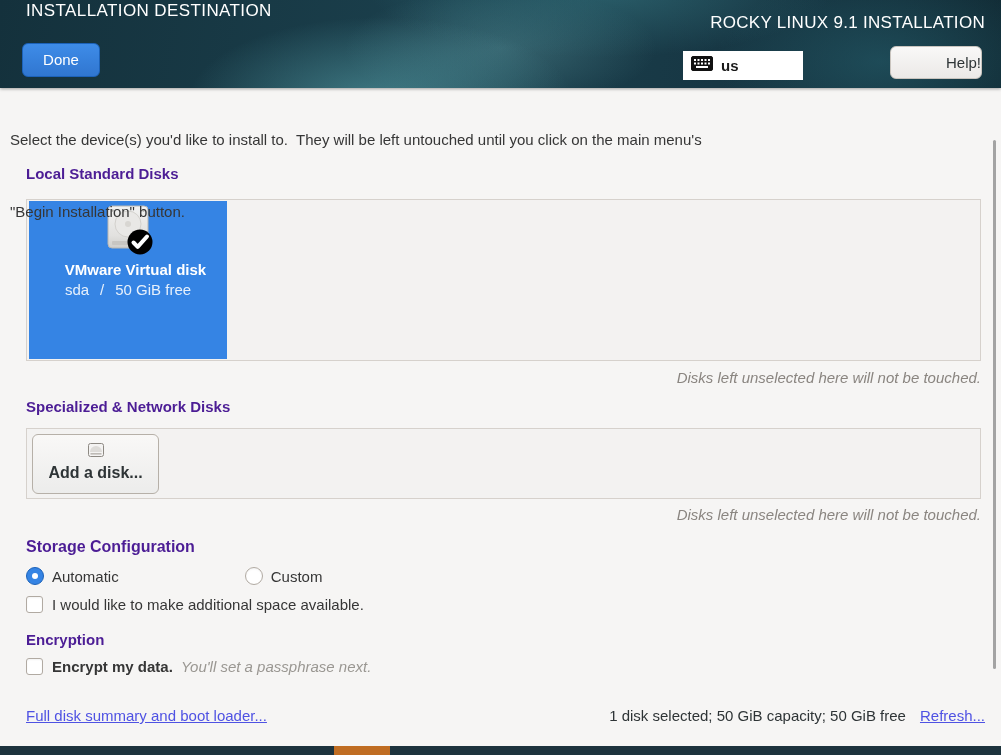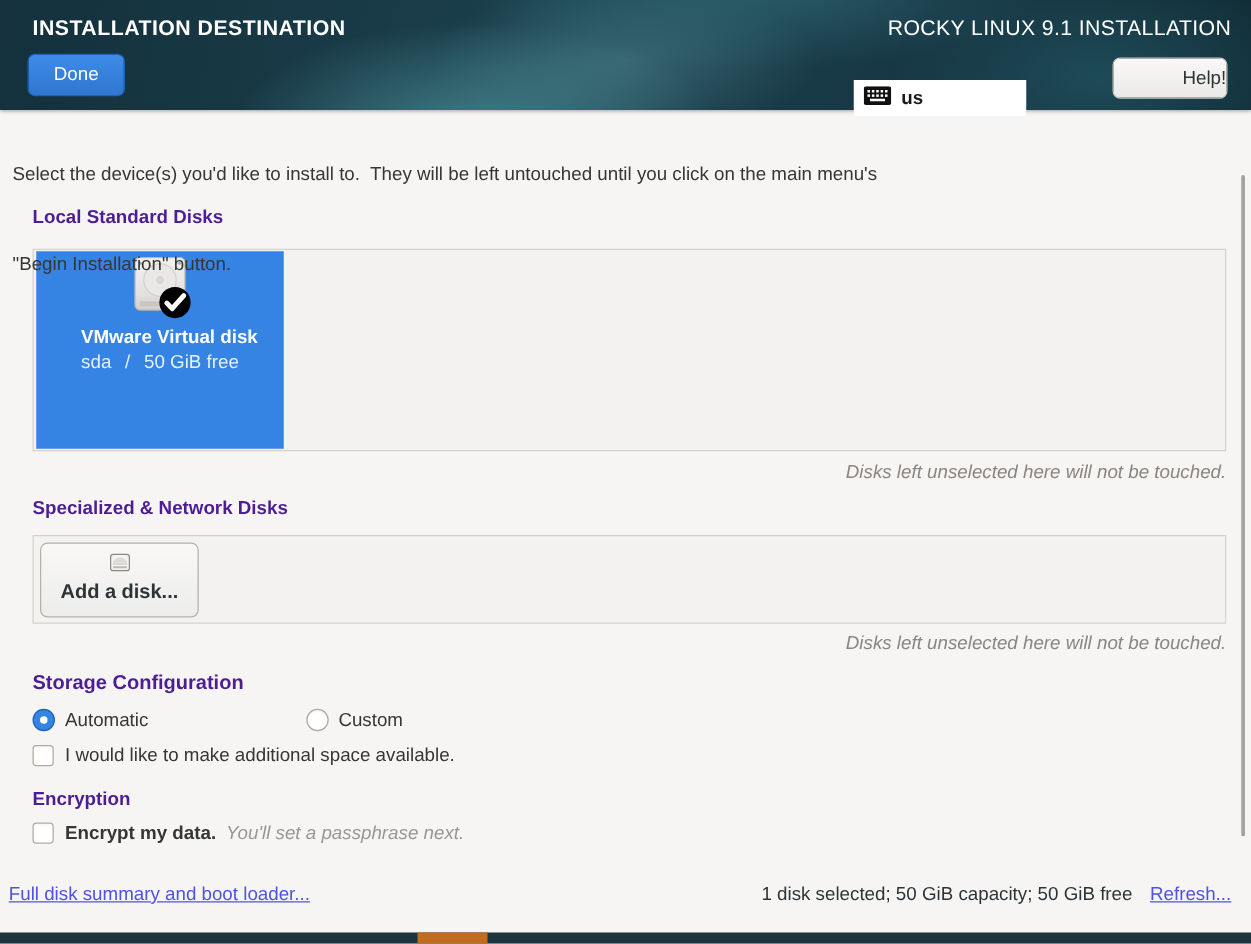--- a/index.html
+++ b/index.html
@@ -15,34 +15,34 @@
     position:absolute; top:0; left:0; width:1001px; height:88px; z-index:5;
     background:
       radial-gradient(ellipse 320px 140px at 38% 115%, rgba(96,174,182,0.55), transparent 60%),
       radial-gradient(ellipse 420px 120px at 60% -10%, rgba(70,150,160,0.38), transparent 55%),
       radial-gradient(ellipse 260px 100px at 50% 55%, rgba(120,190,196,0.30), transparent 60%),
       radial-gradient(ellipse 300px 160px at 88% 70%, rgba(38,96,110,0.55), transparent 55%),
       linear-gradient(100deg, #14313c, #1b404d 45%, #173744 72%, #122d37);
     box-shadow:0 1px 3px rgba(0,0,0,0.35);
   }
   .header-title {
-    position:absolute; left:26px; top:13px;
-    color:#ffffff; font-size:17px; font-weight:bold; letter-spacing:0.4px;
+    position:absolute; left:26px; top:1px;
+    color:#ffffff; font-size:17px; font-weight:normal; letter-spacing:0.4px;
   }
   .header-product {
     position:absolute; right:16px; top:13px;
     color:#ffffff; font-size:17px; letter-spacing:0.3px;
   }
   .done-btn {
     position:absolute; left:22px; top:43px; width:78px; height:34px;
     background:linear-gradient(#3e8ce8,#3076d0); border:1px solid #1c62b9; border-radius:6px;
     color:#ffffff; font-size:15px; text-align:center; line-height:32px; cursor:pointer;
   }
   .kbd-box {
-    position:absolute; left:683px; top:64px; width:138px; height:29px;
+    position:absolute; left:683px; top:51px; width:120px; height:29px;
     background:#ffffff; display:flex; align-items:center; gap:8px; padding-left:8px;
     cursor:pointer;
   }
   .kbd-label { font-size:15px; font-weight:bold; color:#1a1a1a; }
   .help-btn {
     position:absolute; left:890px; top:46px; width:92px; height:33px;
     background:linear-gradient(#f9f8f7,#ebe9e7); border:1px solid #c9c4be; border-radius:6px;
     font-size:15px; color:#2e3436; text-align:right; line-height:31px; cursor:pointer;
   }
   
@@ -87,21 +87,21 @@
   }
   .radio.off { background:#ffffff; border:1px solid #b1aaa2; box-shadow:inset 0 1px 2px rgba(0,0,0,0.05); }
   .checkbox {
     width:17px; height:17px; border-radius:3px; background:#ffffff;
     border:1px solid #b1aaa2; box-shadow:inset 0 1px 2px rgba(0,0,0,0.05);
     display:inline-block; flex:none; margin-right:9px; cursor:pointer;
   }
   .hint { font-style:italic; color:#9a9792; margin-left:8px; }
   
   .footer-left {
-    position:absolute; left:7px; top:707px; font-size:15px;
+    position:absolute; left:26px; top:707px; font-size:15px;
   }
   a.link { color:#4f52e3; text-decoration:underline; cursor:pointer; }
   .footer-right {
     position:absolute; right:16px; top:707px; font-size:15px; color:#2e3436;
     display:flex; gap:14px; align-items:center;
   }
   .taskbar { position:absolute; left:0; top:746px; width:1001px; height:9px; background:#1d333d; }
   .taskbar-accent { position:absolute; left:334px; top:0; width:56px; height:9px; background:#c06d22; }
   .scroll-thumb {
     position:absolute; left:993px; top:140px; width:3px; height:529px;

